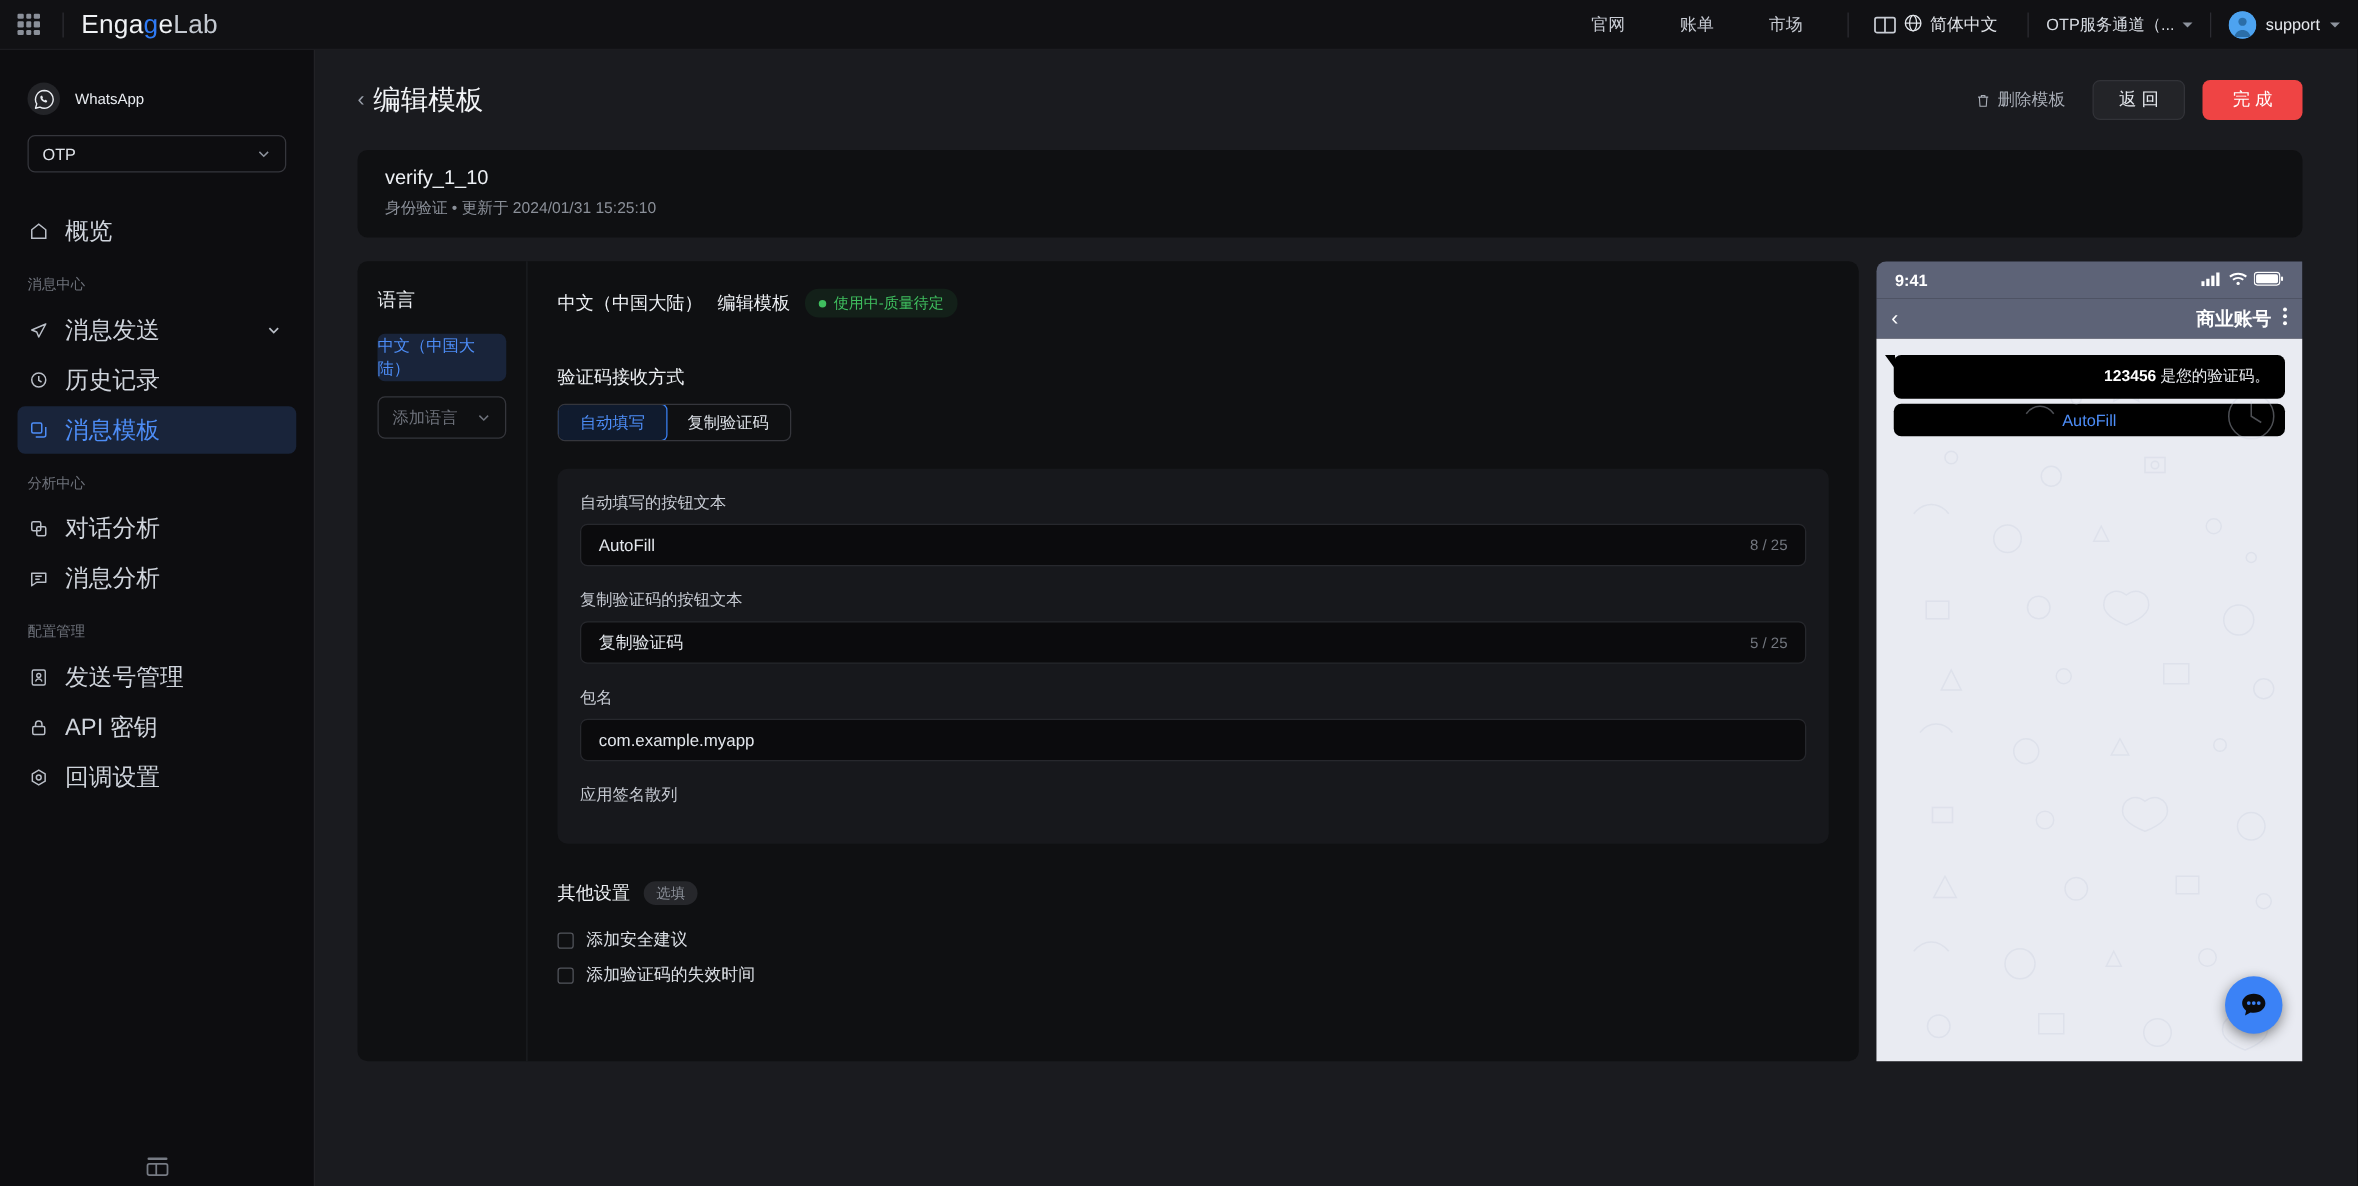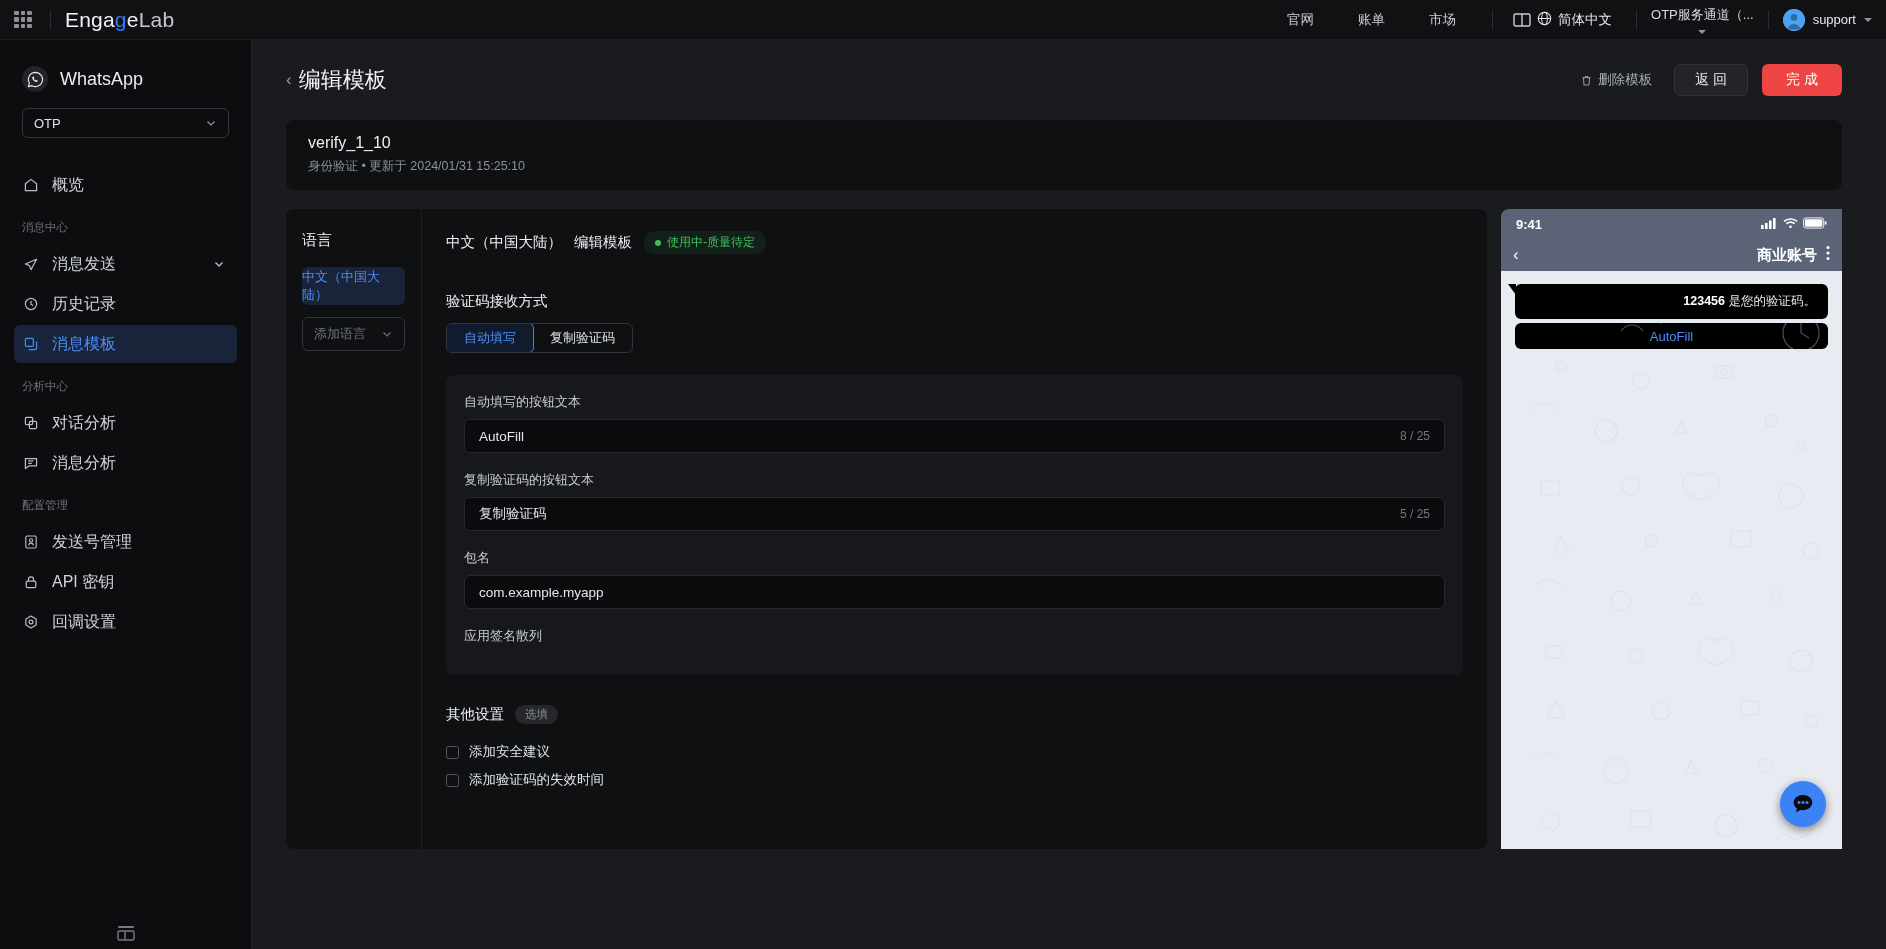--- a/index.html
+++ b/index.html
@@ -23,47 +23,47 @@
     gap: 2px; padding: 4px; cursor: pointer; }
   .grid-icon i { background: #8a8f99; border-radius: 1px; display: block; }
   .tb-div { width: 1px; height: 20px; background: #2c2c32; margin: 0 14px; }
   .logo { font-size: 21px; letter-spacing: .2px; color: #f0f2f5; font-weight: 400; }
   .logo .lab { color: #c3c8d0; }
   .logo .o { color: #2f7bf6; }
   .tb-spacer { flex: 1; }
   .tb-link { font-size: 13.5px; color: #c8ccd4; margin: 0 22px; cursor: pointer; }
   .tb-icon { width: 18px; height: 16px; margin: 0 6px; cursor: pointer; }
   .tb-lang { display: flex; align-items: center; gap: 6px; font-size: 13.5px; color: #e2e5ea; cursor: pointer; margin-right: 10px; }
-  .tb-chan { display: flex; align-items: center; gap: 6px; font-size: 13px; color: #d8dce3; cursor: pointer; flex-direction: column; }
+  .tb-chan { display: flex; align-items: center; gap: 6px; font-size: 13px; color: #d8dce3; cursor: pointer; }
   .tb-user { display: flex; align-items: center; gap: 8px; font-size: 13px; color: #e6e9ee; cursor: pointer; margin-right: 14px; }
   .avatar { width: 22px; height: 22px; border-radius: 50%; background: #4da3f0;
     display: flex; align-items: flex-end; justify-content: center; overflow: hidden; }
   .caret { border-left: 4px solid transparent; border-right: 4px solid transparent;
     border-top: 4.5px solid #8d939d; display: inline-block; }
 
   
   .sidebar {
     position: absolute; top: 40px; left: 0; width: 252px; height: 909px;
     background: #0d0d10; border-right: 1px solid #222226; z-index: 20;
   }
   .brand { display: flex; align-items: center; gap: 12px; padding: 26px 0 0 22px; }
   .wa-badge { width: 26px; height: 26px; border-radius: 50%; background: #232428;
     display: flex; align-items: center; justify-content: center; }
-  .brand-name { font-size: 18px; color: #e9ecf1; }
+  .brand-name { font-size: 12px; color: #e9ecf1; }
   .chan-select {
     margin: 16px 22px 0 22px; height: 30px; border: 1px solid #35363c; border-radius: 6px;
     display: flex; align-items: center; justify-content: space-between;
     padding: 0 11px; font-size: 13px; color: #dfe3e9; cursor: pointer; background: #0d0d10;
   }
   .nav { margin-top: 28px; }
   .nav-group { font-size: 11.5px; color: #6e727b; padding: 14px 0 8px 22px; }
   .nav-item {
     display: flex; align-items: center; gap: 13px; height: 38px;
     margin: 2px 14px; padding-left: 9px; border-radius: 6px;
-    font-size: 16px; color: #cfd4dc; cursor: pointer;
+    font-size: 19px; color: #cfd4dc; cursor: pointer;
   }
   .nav-item .ni-label { flex: 1; }
   .nav-item.active { background: #19243a; color: #4d8df7; }
   .nav-item.active svg { stroke: #4d8df7; }
   .nav-item svg { stroke: #b9bec7; }
   .nav-chev { margin-right: 12px; }
   .collapse-btn { position: absolute; bottom: 6px; left: 50%; transform: translateX(-50%);
     width: 22px; height: 22px; cursor: pointer; opacity: .75; }
 
   

